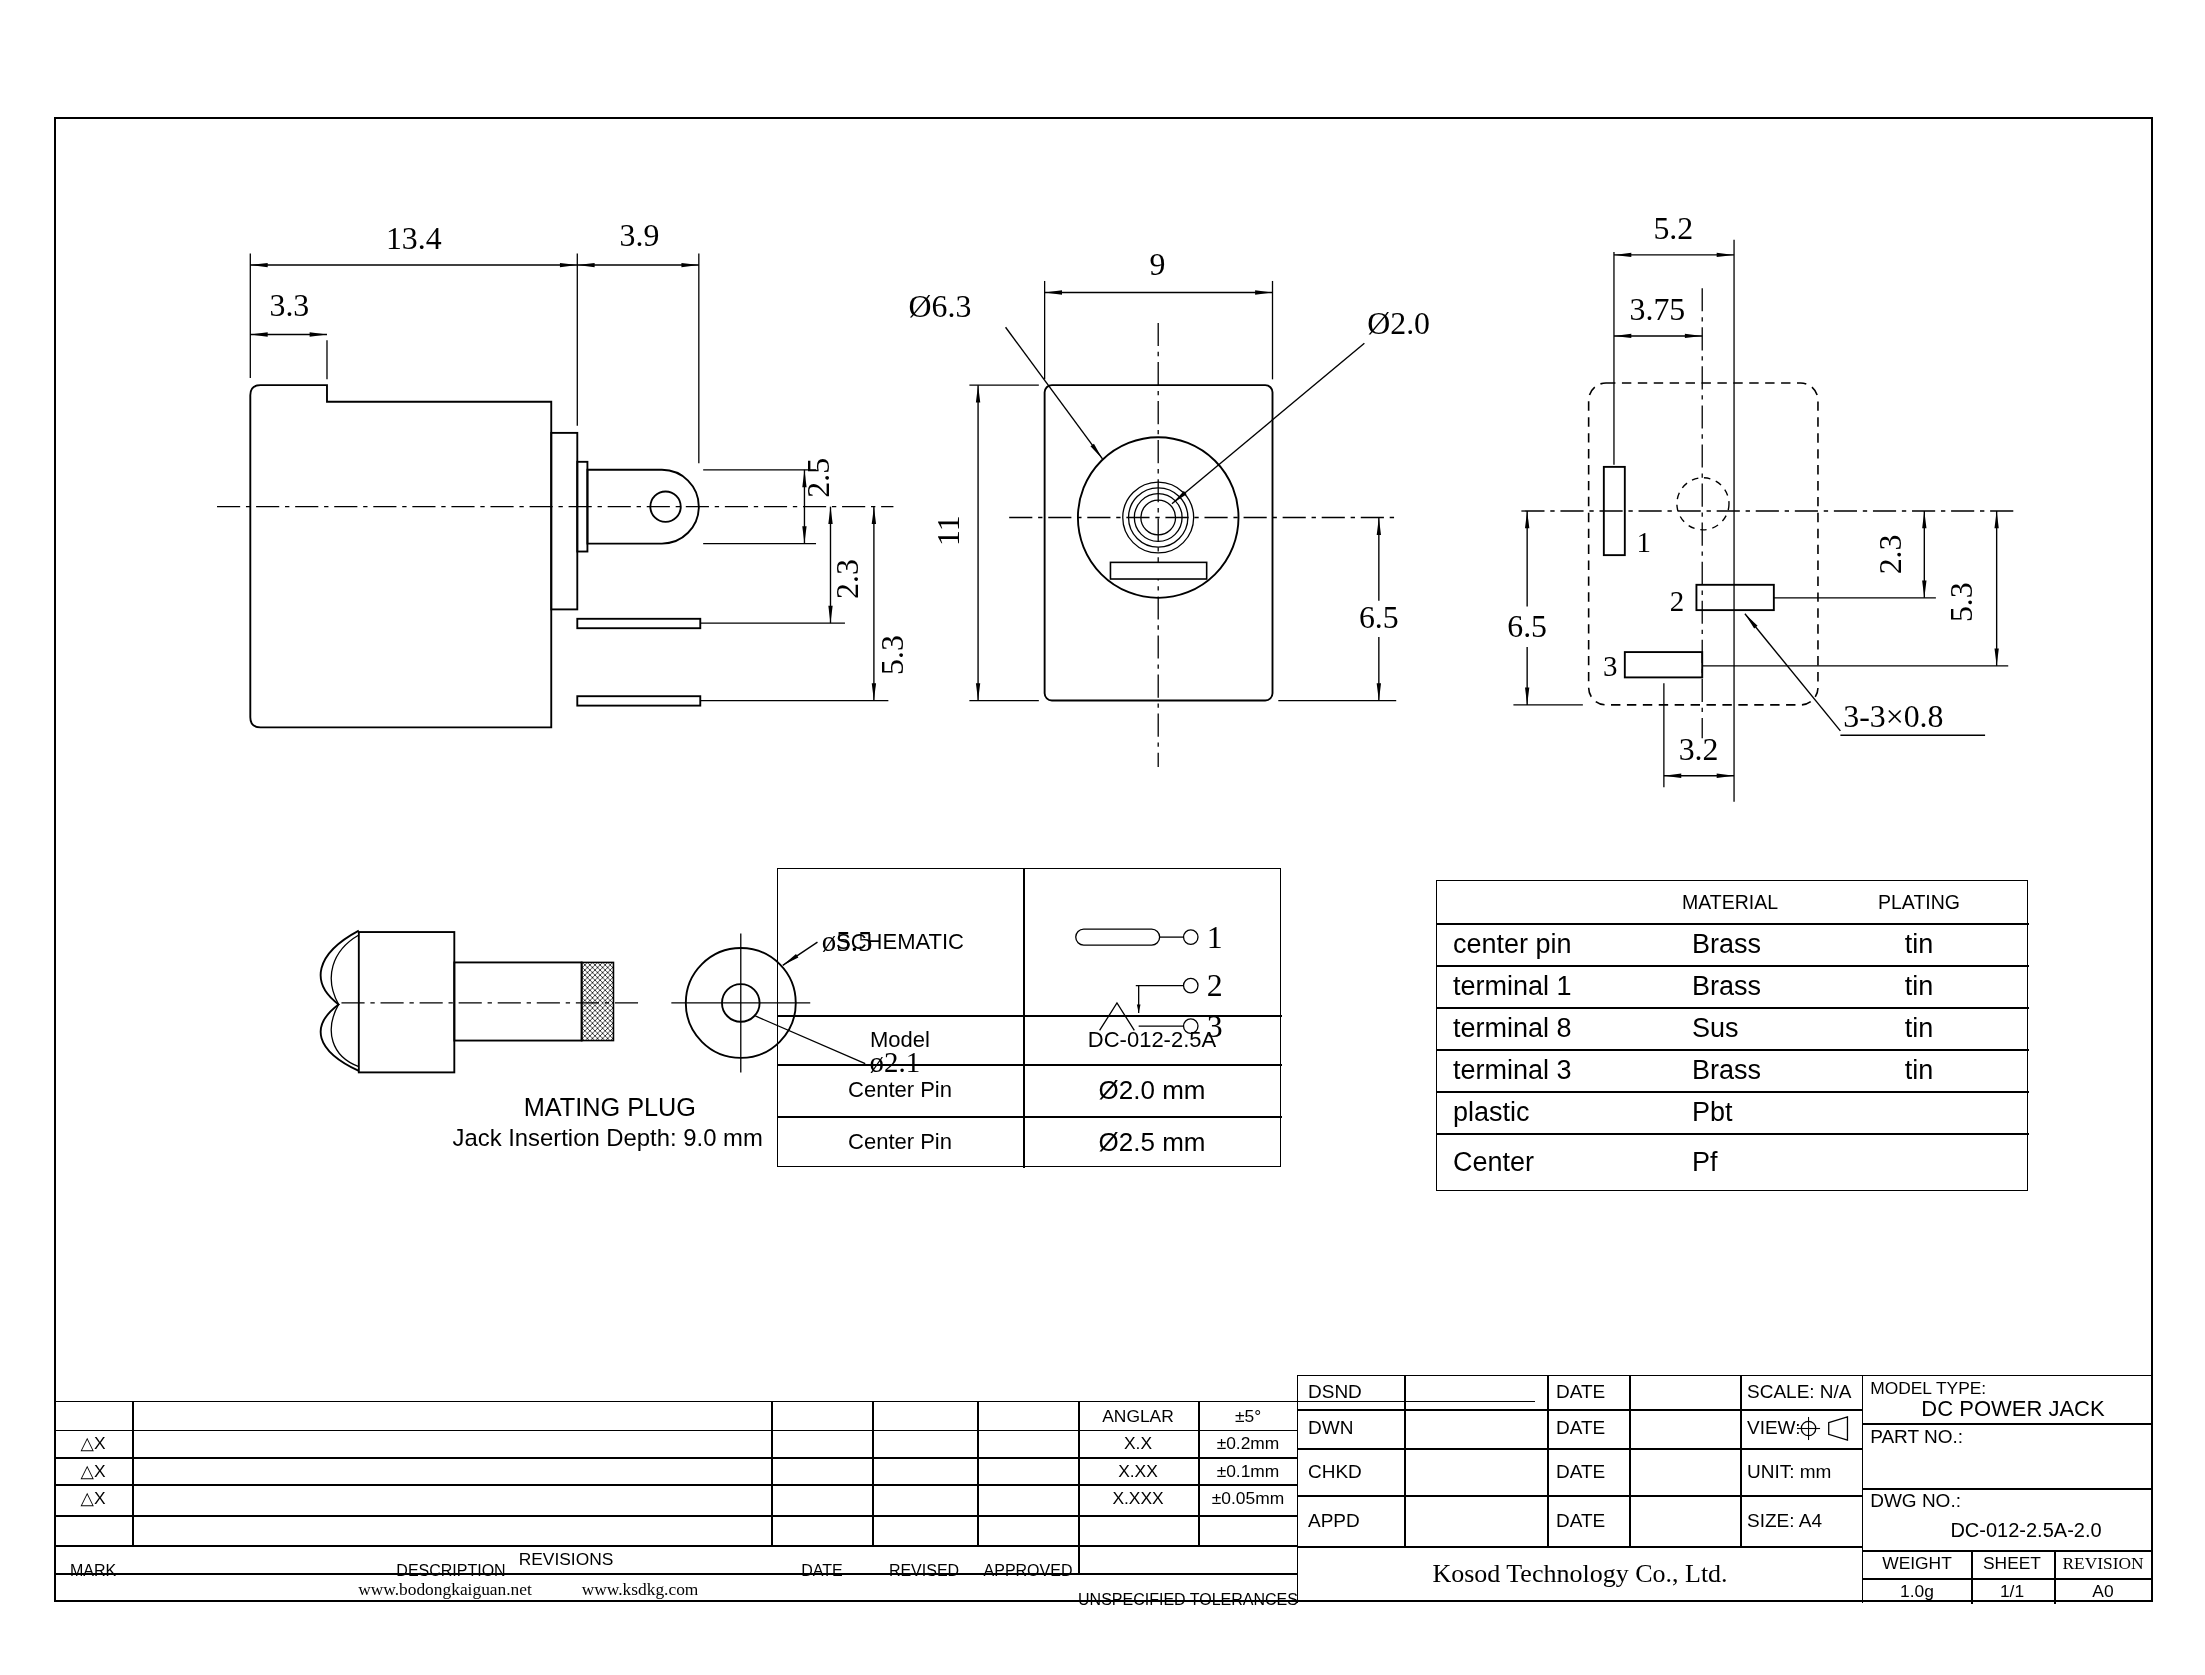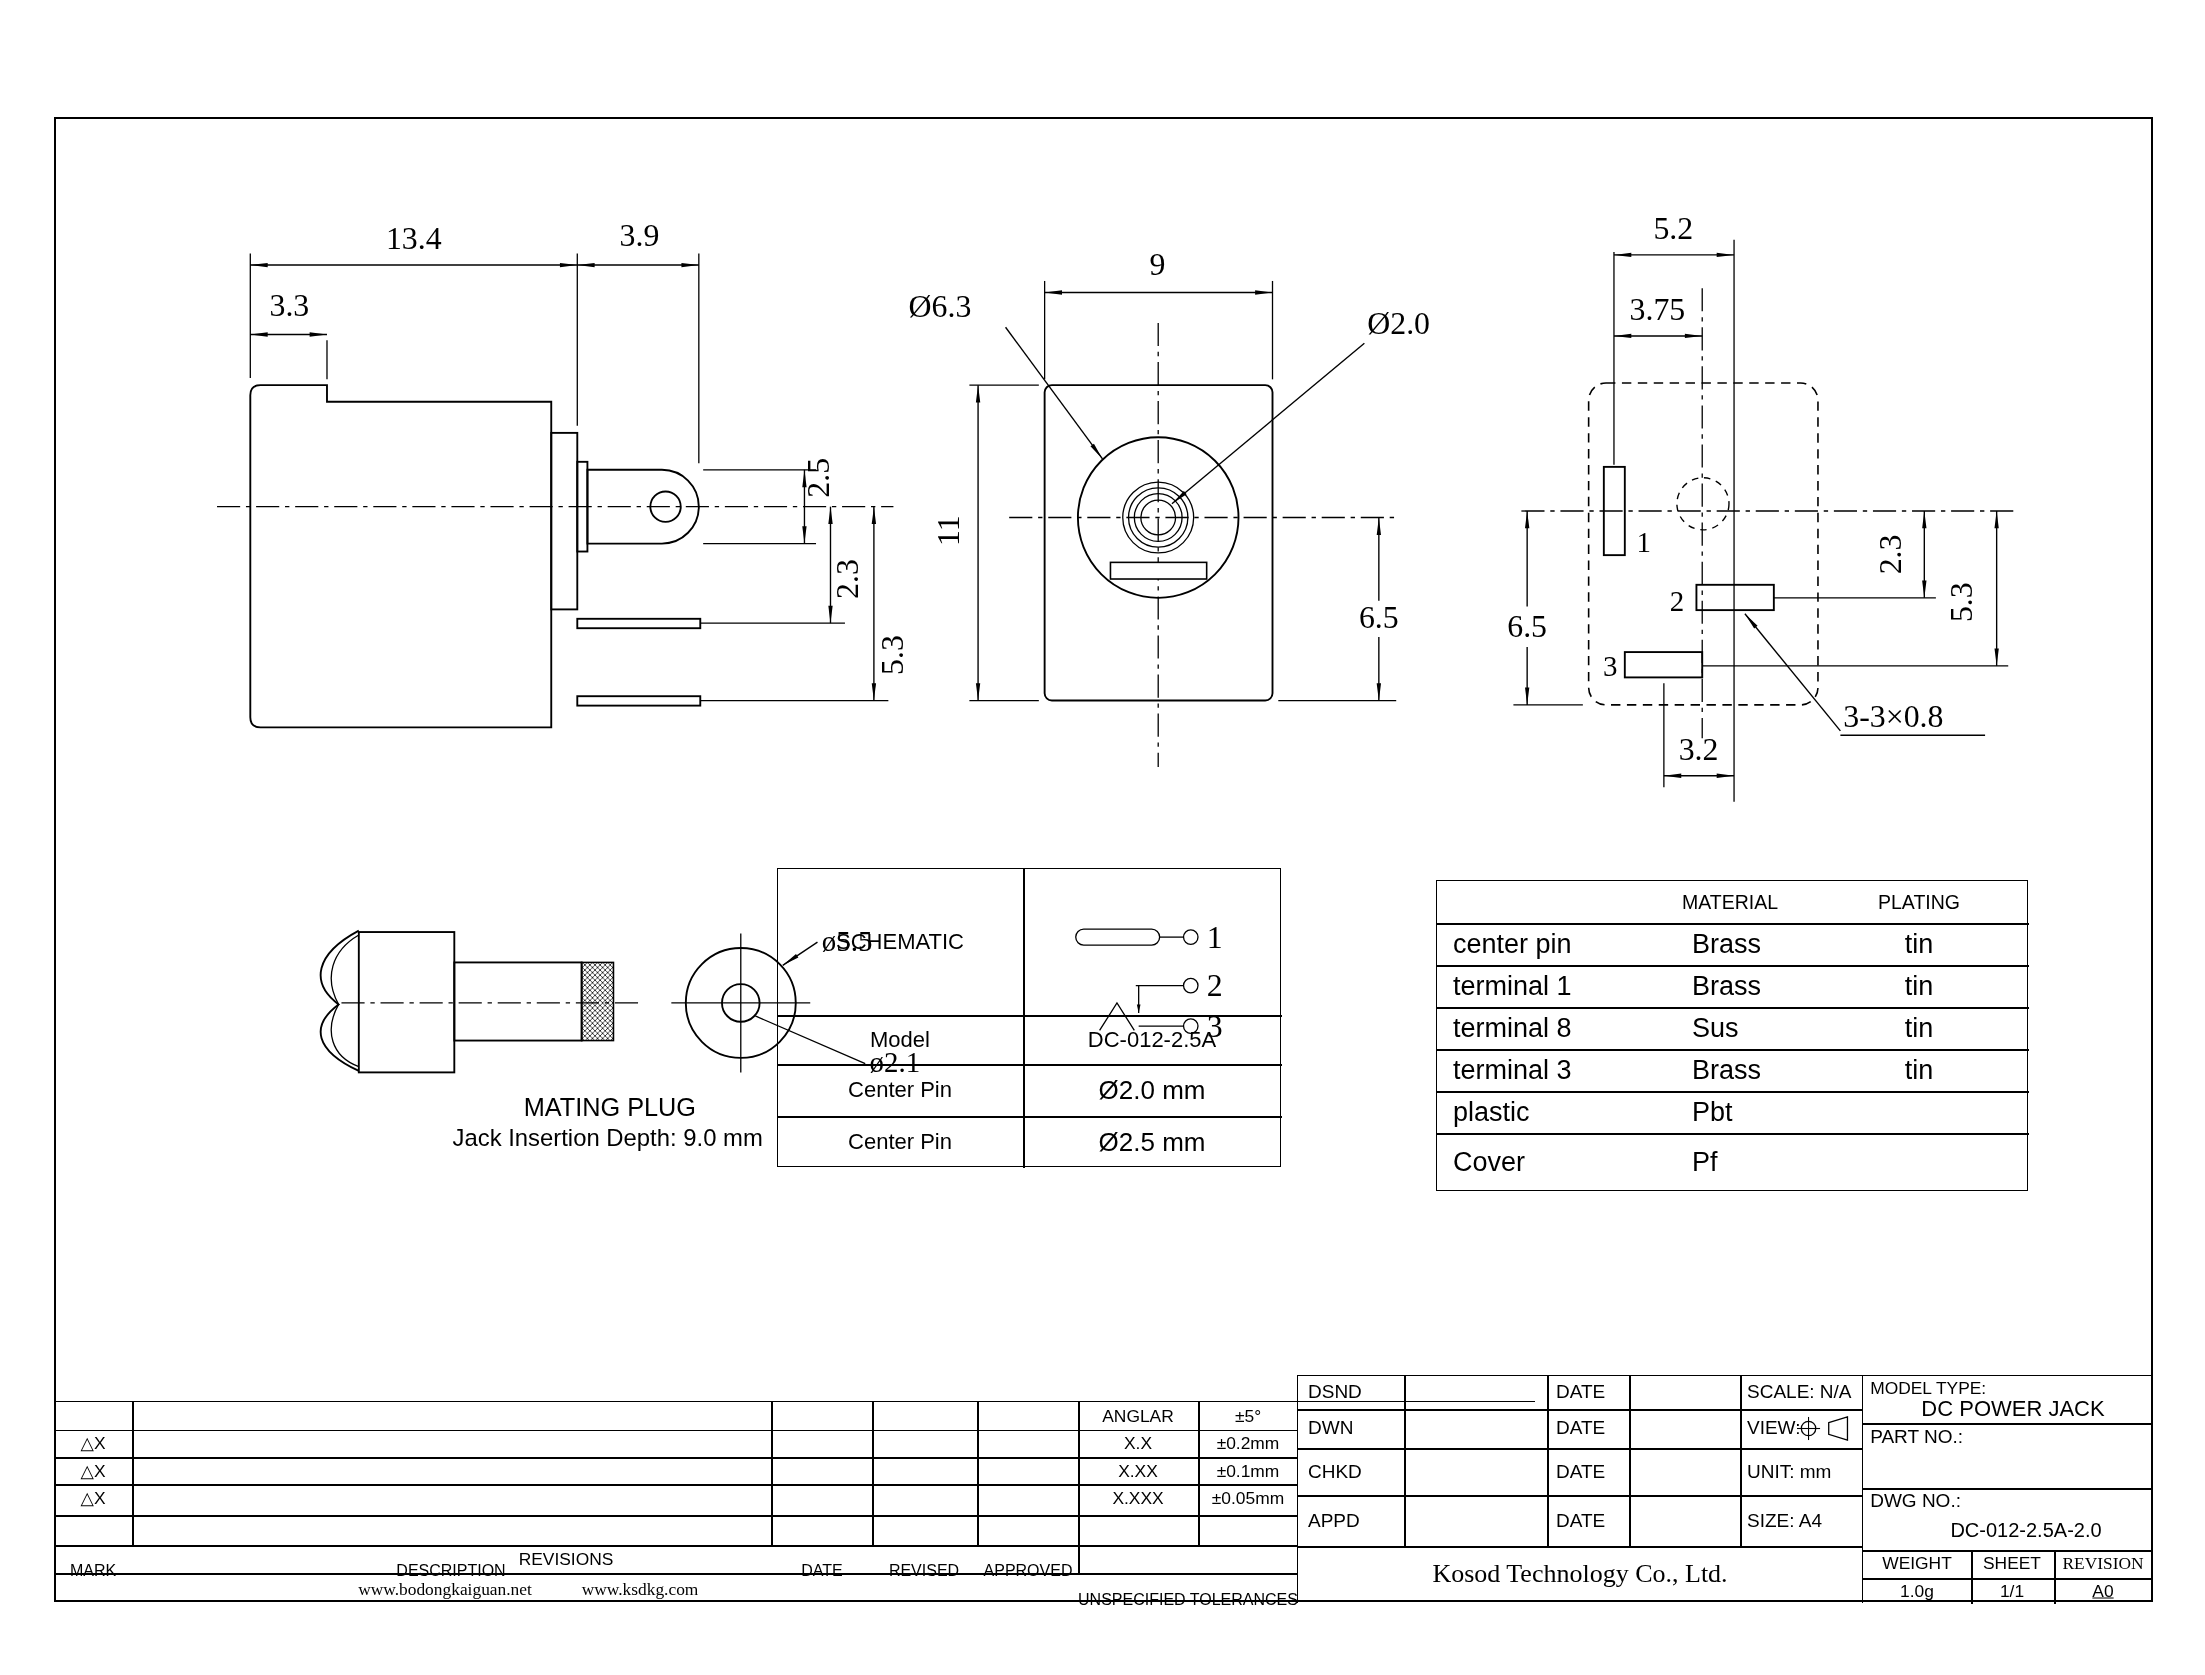--- a/index.html
+++ b/index.html
@@ -222,21 +222,21 @@
     <span class="ct f37" style="left:482px;top:105px;">tin</span>
     <span class="lt f37" style="left:16px;top:147px;">terminal 8</span>
     <span class="lt f37" style="left:255px;top:147px;">Sus</span>
     <span class="ct f37" style="left:482px;top:147px;">tin</span>
     <span class="lt f37" style="left:16px;top:189px;">terminal 3</span>
     <span class="lt f37" style="left:255px;top:189px;">Brass</span>
     <span class="ct f37" style="left:482px;top:189px;">tin</span>
     <span class="lt f37" style="left:16px;top:231px;">plastic</span>
     <span class="lt f37" style="left:255px;top:231px;">Pbt</span>
     <span class="ct f37" style="left:482px;top:231px;"></span>
-    <span class="lt f37" style="left:16px;top:281px;">Cover</span>
+    <span class="lt f37" style="left:16px;top:281px;">Center</span>
     <span class="lt f37" style="left:255px;top:281px;">Pf</span>
     <span class="ct f37" style="left:482px;top:281px;"></span>
   </div>
 
   <div class="abs" style="left:54px;top:1401px;width:1481px;height:202px;border-top:1.8px solid #000;box-sizing:border-box;">
     <div class="vline" style="left:78px;top:0;height:143px;"></div>
     <div class="vline" style="left:717px;top:0;height:143px;"></div>
     <div class="vline" style="left:818px;top:0;height:143px;"></div>
     <div class="vline" style="left:923px;top:0;height:143px;"></div>
     <div class="vline" style="left:1024px;top:0;height:171px;"></div>
@@ -314,17 +314,17 @@
     <span class="lt f24" style="left:7.2px;top:11.6px;">MODEL TYPE:</span>
     <span class="ct f30" style="left:150px;top:33px;">DC POWER JACK</span>
     <span class="lt f26" style="left:7.2px;top:61px;">PART NO.:</span>
     <span class="lt f26" style="left:7.2px;top:125px;">DWG NO.:</span>
     <span class="ct f28" style="left:163px;top:154px;">DC-012-2.5A-2.0</span>
     <span class="ct f24" style="left:54px;top:187px;">WEIGHT</span>
     <span class="ct f24" style="left:149px;top:187px;">SHEET</span>
     <span class="ct f24" style="left:240px;top:187px;font-family:Liberation Serif, serif;">REVISION</span>
     <span class="ct f24" style="left:54px;top:215px;">1.0g</span>
     <span class="ct f24" style="left:149px;top:215px;">1/1</span>
-    <span class="ct f24" style="left:240px;top:215px;text-decoration:underline;">A0</span>
+    <span class="ct f24" style="left:240px;top:215px;">A0</span>
   </div>
 
 </div>
 
 
 </body></html>

